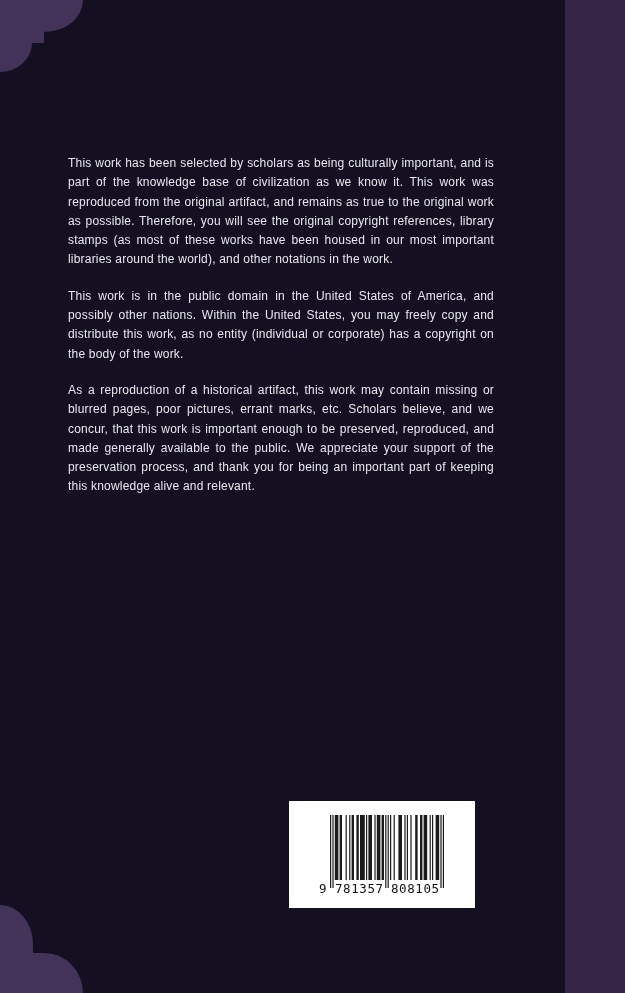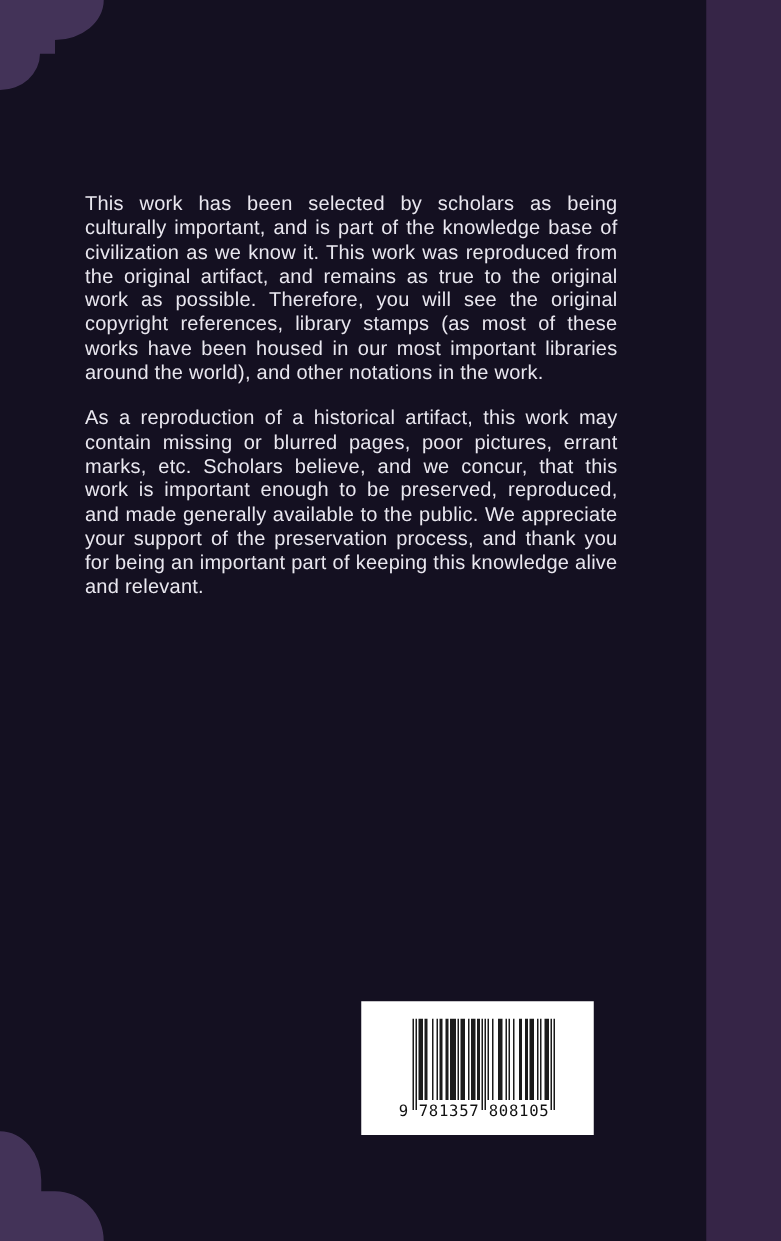--- a/index.html
+++ b/index.html
@@ -20,21 +20,21 @@
     background: var(--side-band, #362547);
   }
   .ornament-tl { position: absolute; top: 0; left: 0; display: block; }
   .ornament-bl { position: absolute; bottom: 0; left: 0; display: block; }
   .text-block {
     position: absolute;
     left: 68px;
     top: 154px;
     width: 426px;
     color: var(--text, #E9E7EF);
-    font-size: 16px;
+    font-size: 12px;
     line-height: 19.3px;
     letter-spacing: 0.2px;
     text-align: justify;
     text-justify: inter-word;
   }
   .text-block p { margin: 0 0 17px 0; }
   .barcode-box {
     position: absolute;
     left: 289px;
     top: 801px;
@@ -59,20 +59,21 @@
   <svg class="ornament-tl" width="90" height="75" viewBox="0 0 90 75" aria-hidden="true">
     <path d="M0,0 H83 A39,32 0 0 1 44,32 V43 H32 A32,29 0 0 1 0,72 Z" fill="var(--corner-ornament, #433358)"></path>
   </svg>
 
   <svg class="ornament-bl" width="90" height="90" viewBox="0 0 90 90" aria-hidden="true">
     <path d="M0,2 A33,39 0 0 1 33,41 V50 H44 A39,40 0 0 1 83,90 H0 Z" fill="var(--corner-ornament, #433358)"></path>
   </svg>
 
   <div class="text-block">
     <p>This work has been selected by scholars as being culturally important, and is part of the knowledge base of civilization as we know it. This work was reproduced from the original artifact, and remains as true to the original work as possible. Therefore, you will see the original copyright references, library stamps (as most of these works have been housed in our most important libraries around the world), and other notations in the work.</p>
+    <p>This work is in the public domain in the United States of America, and possibly other nations. Within the United States, you may freely copy and distribute this work, as no entity (individual or corporate) has a copyright on the body of the work.</p>
     <p>As a reproduction of a historical artifact, this work may contain missing or blurred pages, poor pictures, errant marks, etc. Scholars believe, and we concur, that this work is important enough to be preserved, reproduced, and made generally available to the public. We appreciate your support of the preservation process, and thank you for being an important part of keeping this knowledge alive and relevant.</p>
   </div>
 
   <div class="barcode-box">
     <svg class="barcode" viewBox="0 0 186 107">
         <rect x="153.80" y="14" width="1.20" height="73" fill="var(--barcode-bars, #1B1B1B)"></rect>
         <rect x="151.40" y="14" width="1.20" height="73" fill="var(--barcode-bars, #1B1B1B)"></rect>
         <rect x="146.60" y="14" width="3.60" height="65" fill="var(--barcode-bars, #1B1B1B)"></rect>
         <rect x="143.00" y="14" width="1.20" height="65" fill="var(--barcode-bars, #1B1B1B)"></rect>
         <rect x="140.60" y="14" width="1.20" height="65" fill="var(--barcode-bars, #1B1B1B)"></rect>

